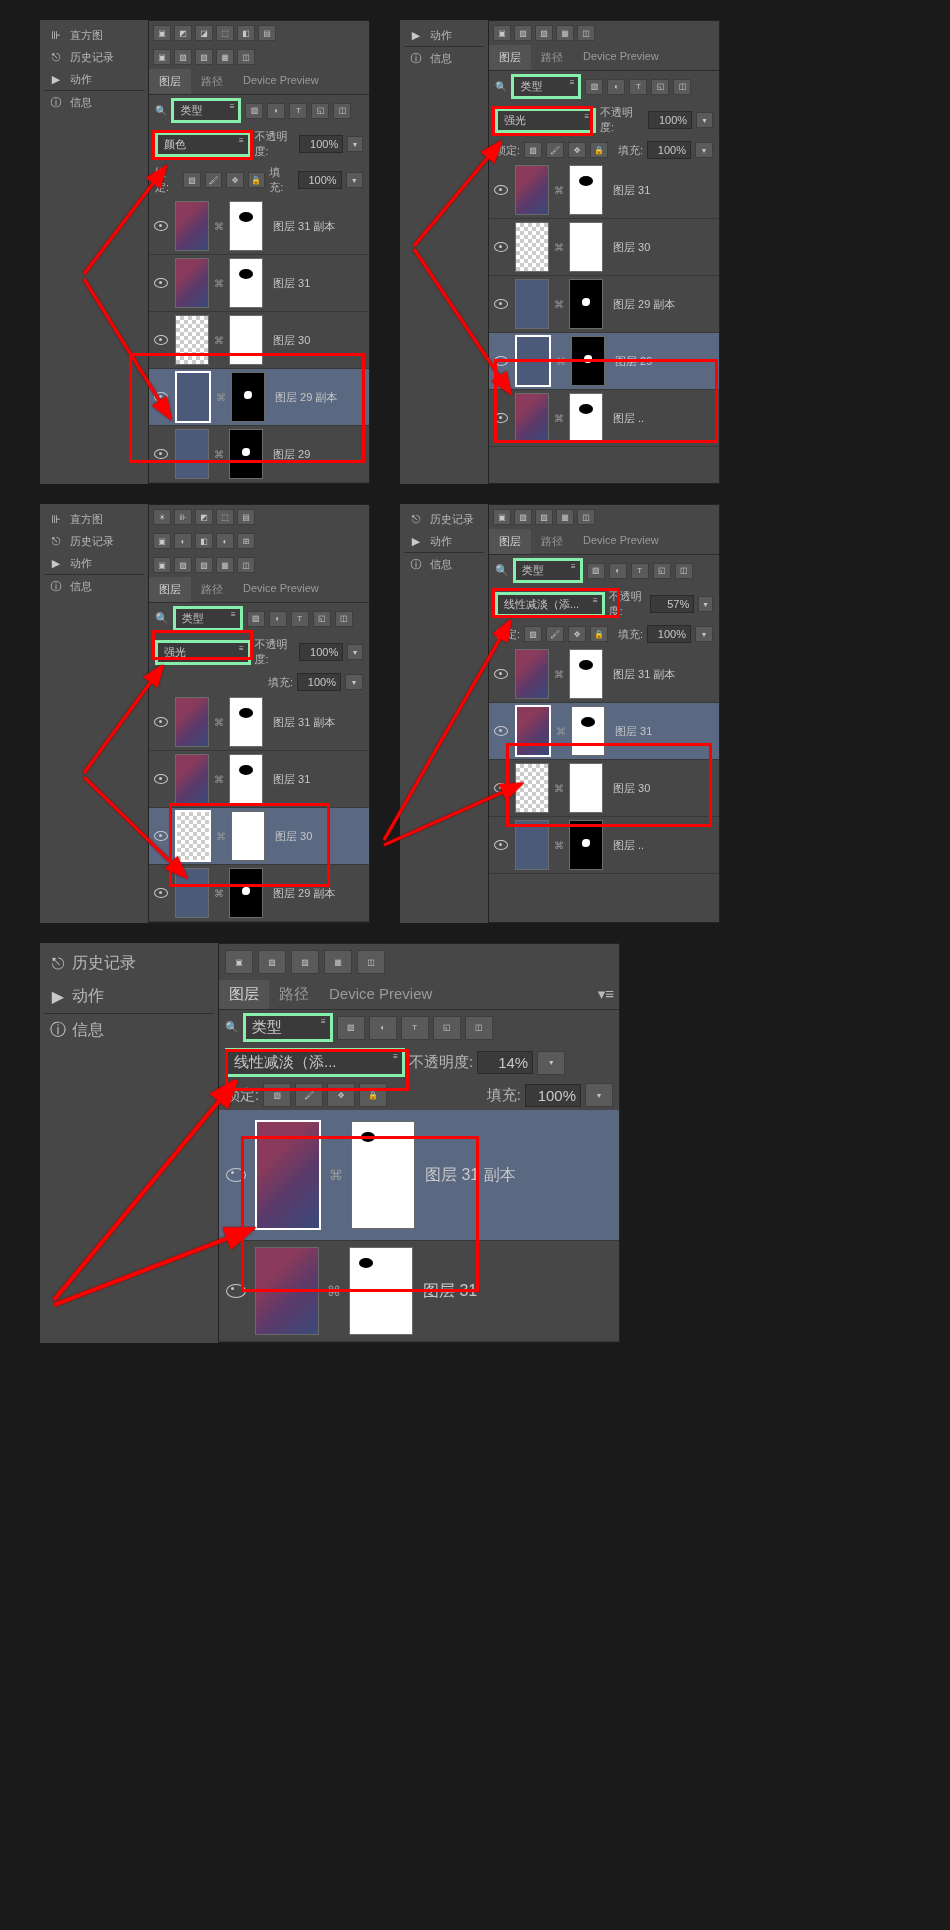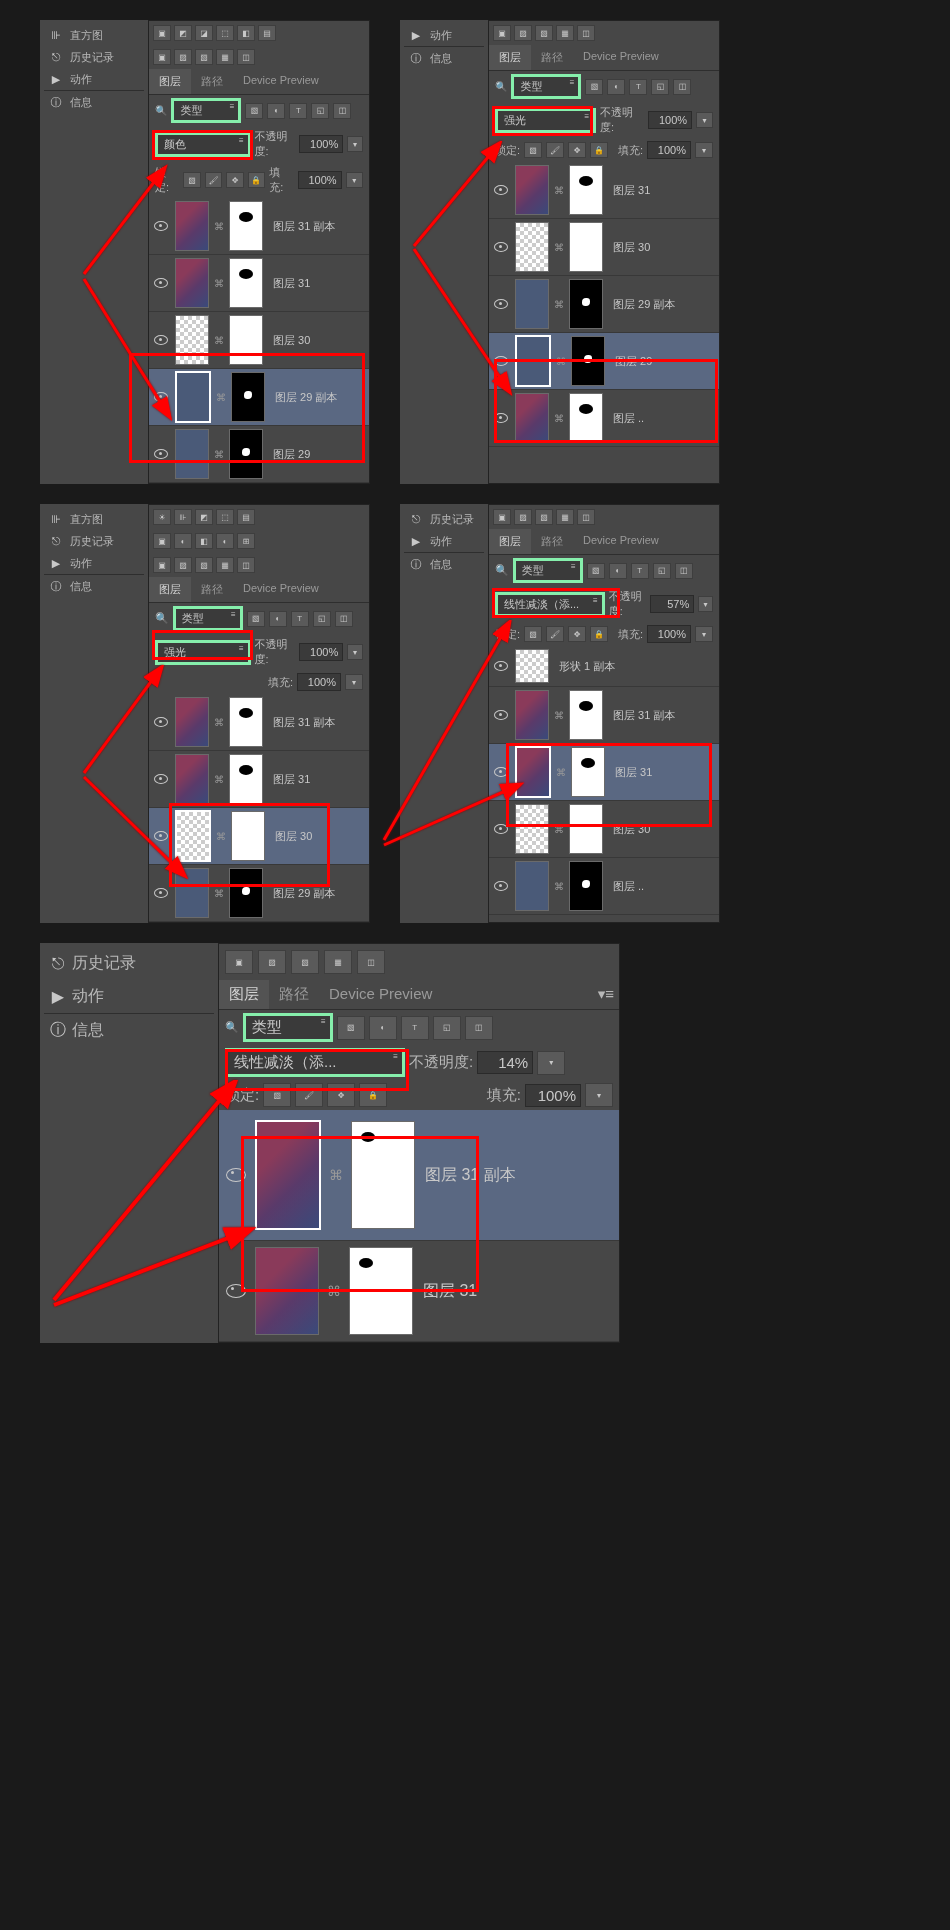--- a/index.html
+++ b/index.html
@@ -444,27 +444,20 @@
       <div class="filter-row">
         <span class="lbl">锁定:</span>
         <span class="mini-ico">▧</span>
           <span class="mini-ico">🖌</span>
           <span class="mini-ico">✥</span>
           <span class="mini-ico">🔒</span>
         <span class="lbl" style="margin-left:auto">填充:</span>
         <div class="val-box">100%</div>
           <span class="mini-ico">▾</span>
       </div>
-      <div class="layer-row" style="min-height:40px">
-          <div class="eye">
-            <span></span>
-          </div>
-          <div class="thumb chk" style="height:32px"></div>
-          <div class="layer-name">形状 1 副本</div>
-        </div>
       <div class="layer-row">
           <div class="eye">
             <span></span>
           </div>
           <div class="thumb chk grad"></div>
           <div class="link-col">⌘</div>
           <div class="thumb mask-blob"></div>
           <div class="layer-name">图层 31 副本</div>
         </div>
       <div class="layer-row sel">

